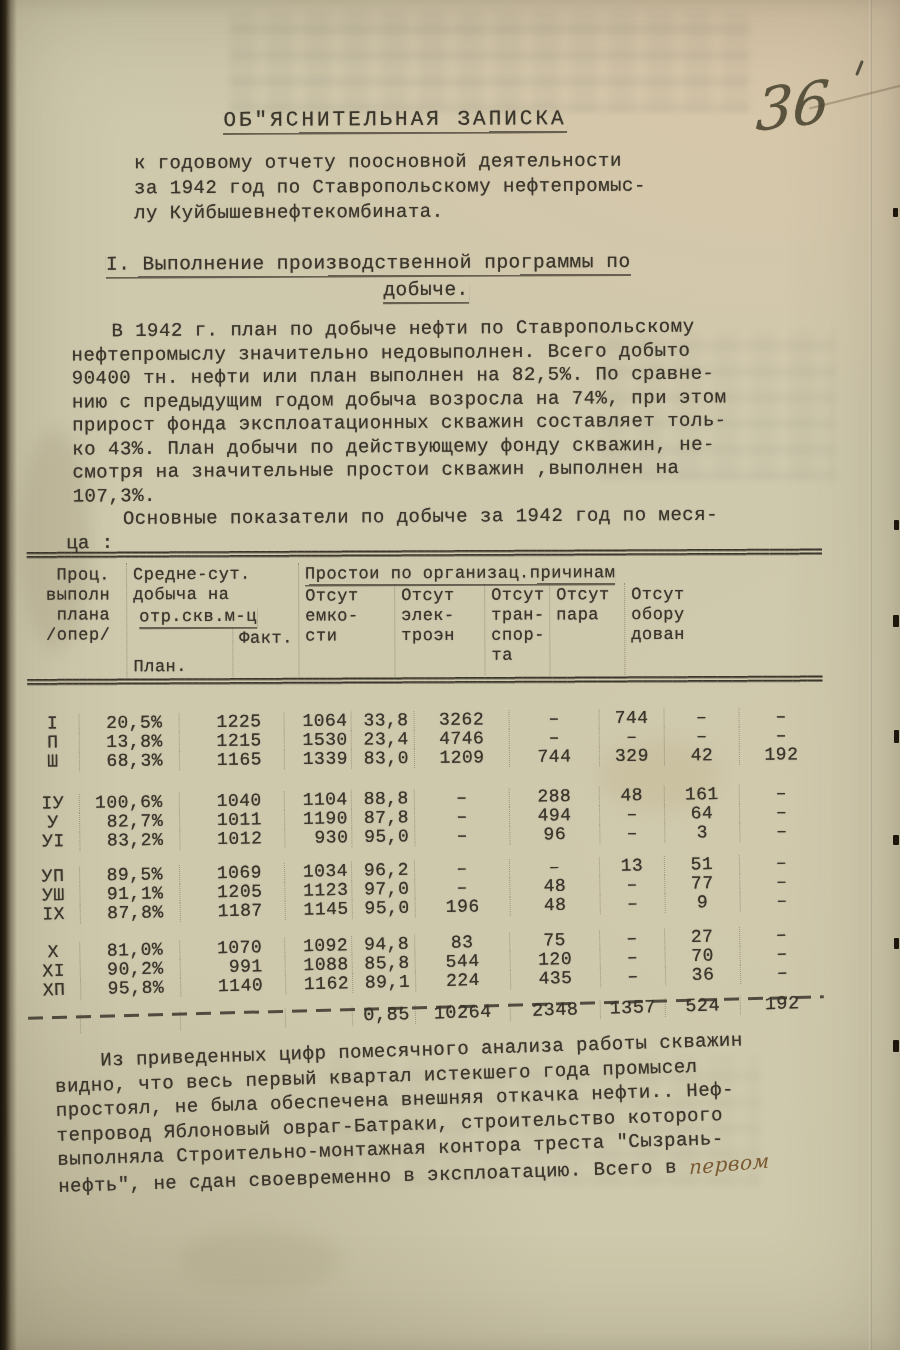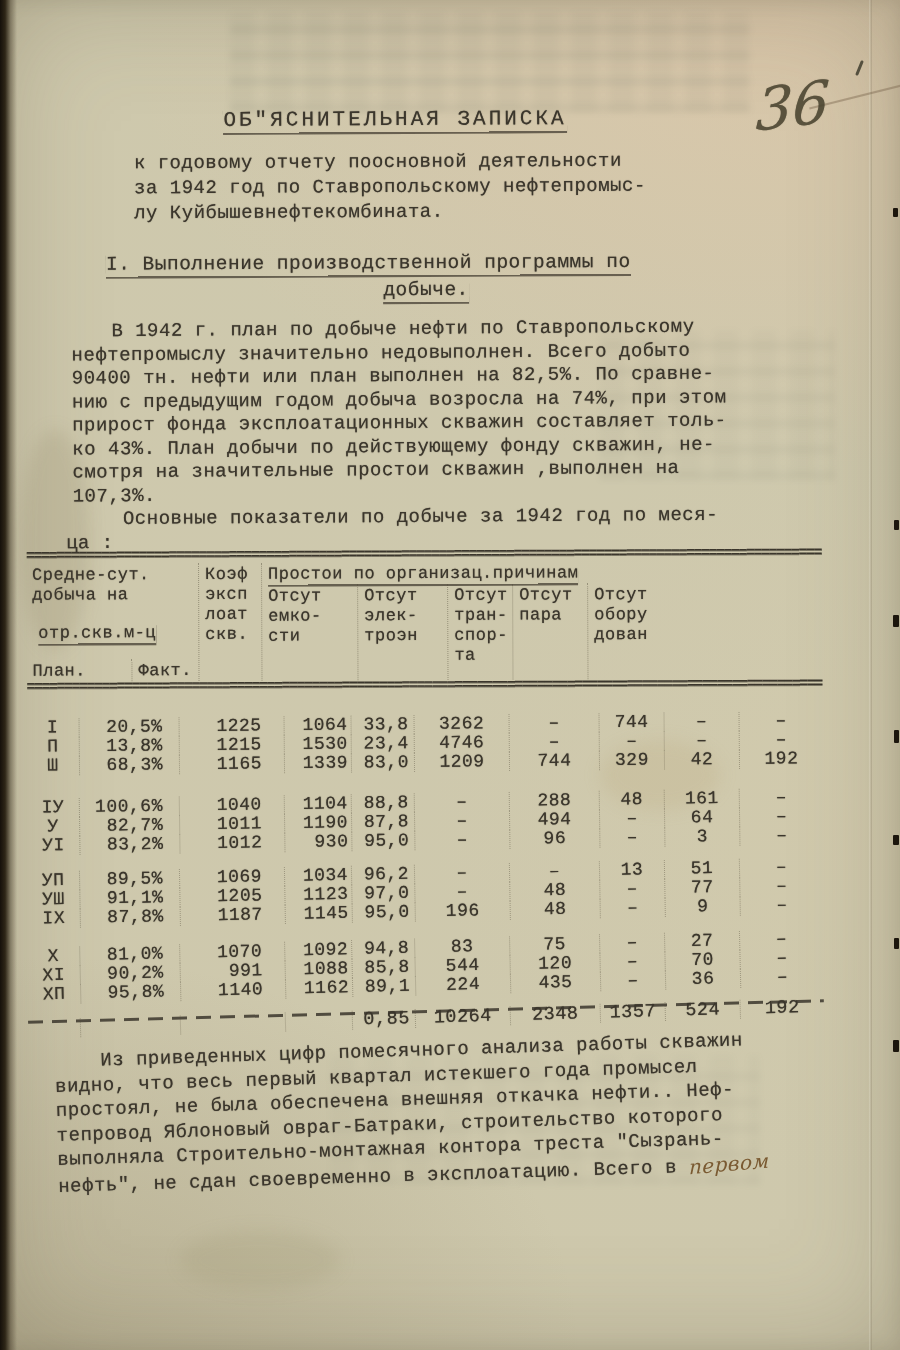--- a/index.html
+++ b/index.html
@@ -148,33 +148,33 @@
     </div>
 
   <div class="intro typed">
       <div class="tline">Основные показатели  по добыче за 1942 год по меся-</div>
       <div class="tline">ца :</div>
     </div>
 
   <div class="dtable">
     <div class="eqline">============================================================================================================================================</div>
     <div class="thead">
-      <div class="hgroup typed" style="width:172px;gap:16px;">
+      <div class="hcell w1 typed">Проц.
+выполн
+плана
+/опер/</div>
+      <div class="hgroup typed" style="width:172px;">
         <div class="hline">Средне-сут.
 добыча на</div>
         <div class="hline"><span class="uline inline-u">отр.скв.м-ц</span></div>
         <div class="hsplit">
-          <div class="hcell" style="width:105px;border-left:none;">План.</div>
+          <div class="hcell" style="width:105px;border-left:none;margin-top:28px;">План.</div>
           <div class="hcell" style="width:67px;">Факт.</div>
         </div>
       </div>
-      <div class="hcell typed" style="width:63px;">Коэф
-эксп
-лоат
-скв.</div>
       <div class="hgroup typed" style="width:409px;">
         <div class="hline"><span class="uline">Простои по организац.причинам</span></div>
         <div class="hsplit">
           <div class="hcell" style="width:95px;border-left:none;">Отсут
 емко-
 сти</div>
           <div class="hcell" style="width:90px;">Отсут
 элек-
 троэн</div>
           <div class="hcell" style="width:65px;">Отсут

